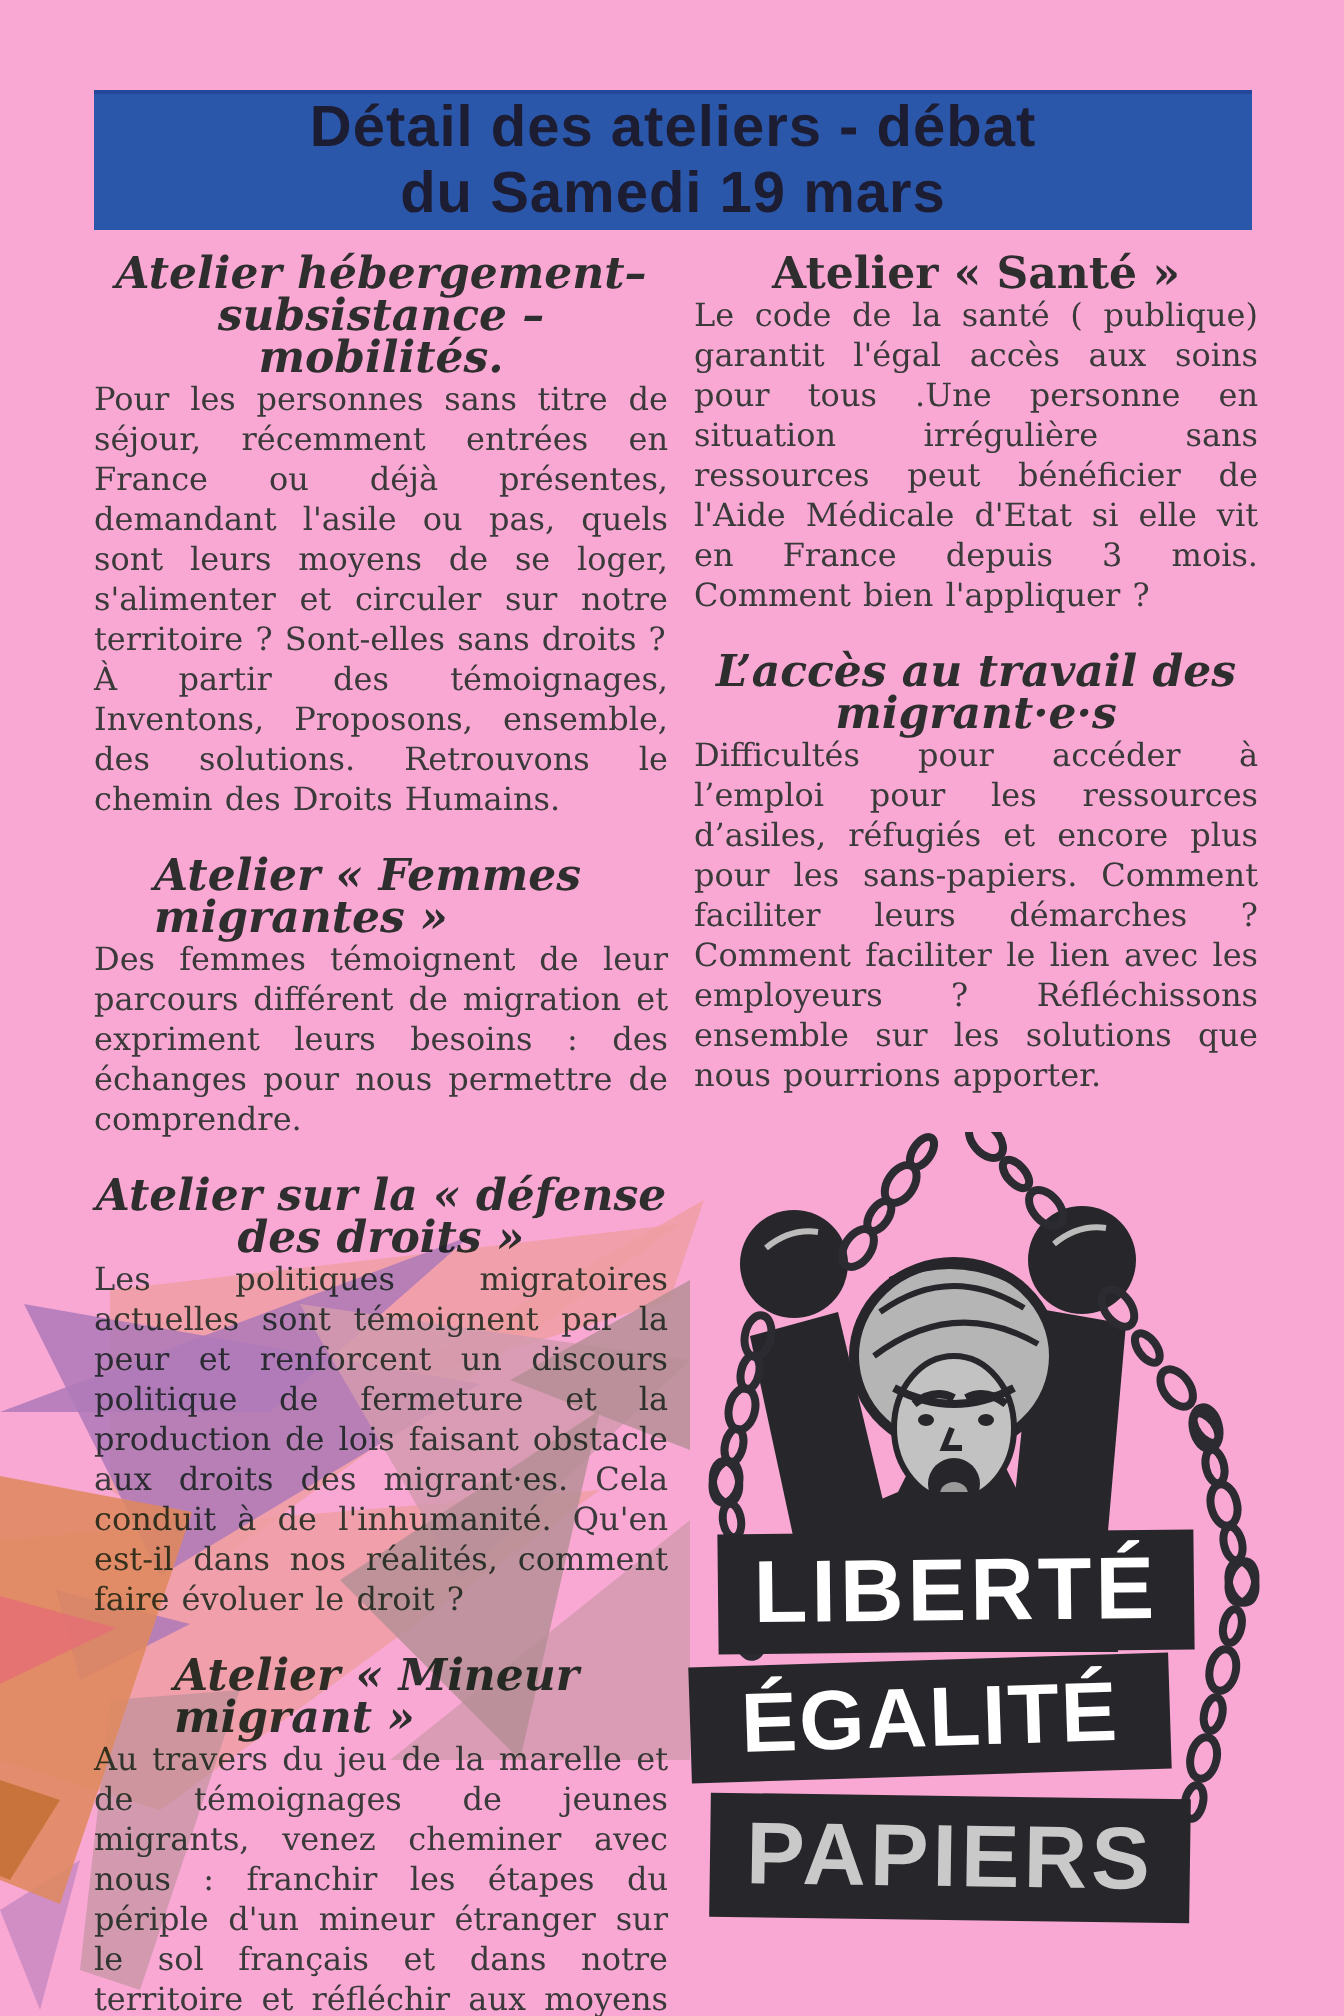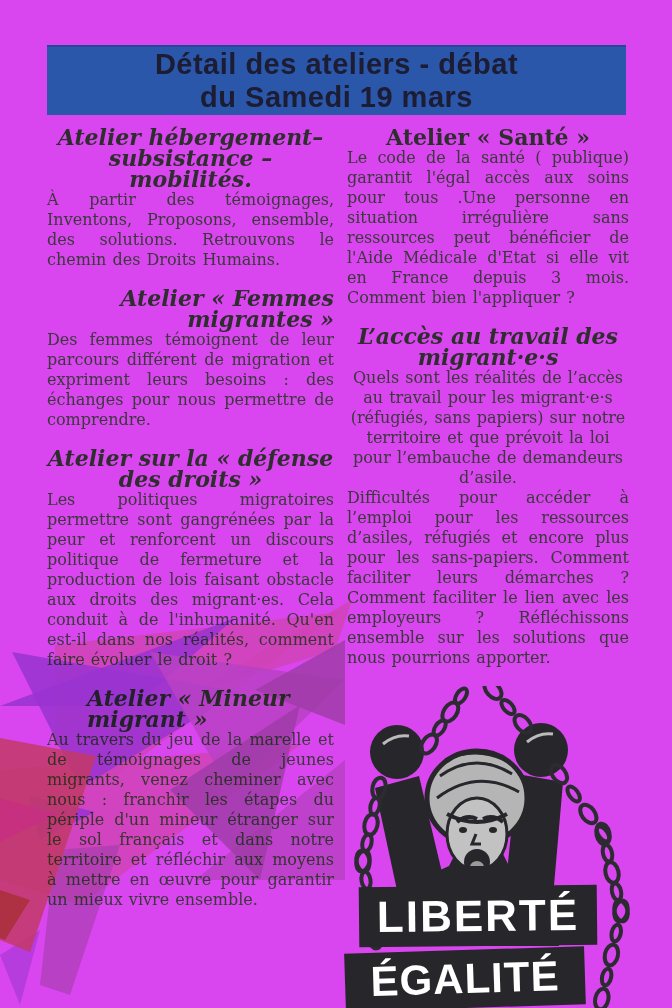--- a/index.html
+++ b/index.html
@@ -1,16 +1,16 @@
 <!DOCTYPE html>
 <html lang="fr" style="--banner_blue: #2b57ab; --banner_text: #1c1c33; --body_text: #3a3a3a; --poster_ink: #26262b; --decor_yellow_pale: #f6f0c4; --decor_gold: #e5cf6f; --decor_lavender: #b4b8df; --decor_green: #bcd8b5; --decor_salmon: #eba88b;"><head>
 <meta charset="utf-8">
 <style>
   html,body{margin:0;padding:0;background:#fff;}
-  .page{position:relative;width:672px;height:1008px;background:#d946ef;overflow:hidden;
+  .page{position:relative;width:672px;height:1008px;background:#f9a8d4;overflow:hidden;
         font-family:"DejaVu Serif","Liberation Serif",serif;color:var(--body_text,#3a3a3a);}
   
   .banner{position:absolute;left:47px;top:45px;width:579px;height:70px;
           background:var(--banner_blue,#2b57ab);border-top:2px solid #24479a;
           display:flex;align-items:center;justify-content:center;box-sizing:border-box;}
   .banner .title{font-family:"Liberation Sans","DejaVu Sans",sans-serif;font-weight:700;
           font-size:29px;line-height:33px;text-align:center;color:var(--banner_text,#1c1c33);
           letter-spacing:.5px;}
   
   .columns{position:absolute;left:47px;top:127px;width:582px;display:flex;gap:13px;}
@@ -45,44 +45,44 @@
     <div class="title">
       <span>Détail des ateliers - débat</span><br>
       <span>du Samedi 19 mars</span>
     </div>
   </header>
 
   <main class="columns">
     <section class="col left" id="left-col">
         <div class="section">
           <h2 style="text-align: center;">Atelier hébergement– subsistance – mobilités.</h2>
+          <p><span>Pour les personnes sans titre de séjour, récemment entrées en France ou déjà présentes, demandant l'asile ou pas, quels sont leurs moyens de se loger, s'alimenter et circuler sur notre territoire ? Sont-elles sans droits ?</span></p>
           <p><span>À partir des témoignages, Inventons, Proposons, ensemble, des solutions. Retrouvons le chemin des Droits Humains.</span></p>
         </div>
         <div class="section">
-          <h2 style="text-align: right;">Atelier « Femmes migrantes »</h2>
+          <h2 style="text-align: left; margin-left: 30px;">Atelier « Femmes migrantes »</h2>
           <p><span>Des femmes témoignent de leur parcours différent de migration et expriment leurs besoins : des échanges pour nous permettre de comprendre.</span></p>
         </div>
         <div class="section">
           <h2 style="text-align: center;">Atelier sur la « défense des droits »</h2>
-          <p><span>Les politiques migratoires permettre sont gangrénées par la peur et renforcent un discours politique de fermeture et la production de lois faisant obstacle aux droits des migrant·es. Cela conduit à de l'inhumanité. Qu'en est-il dans nos réalités, comment faire évoluer le droit ?</span></p>
+          <p><span>Les politiques migratoires actuelles sont témoignent par la peur et renforcent un discours politique de fermeture et la production de lois faisant obstacle aux droits des migrant·es. Cela conduit à de l'inhumanité. Qu'en est-il dans nos réalités, comment faire évoluer le droit ?</span></p>
         </div>
         <div class="section">
           <h2 style="text-align: left; margin-left: 40px;">Atelier « Mineur migrant »</h2>
           <p><span>Au travers du jeu de la marelle et de témoignages de jeunes migrants, venez cheminer avec nous : franchir les étapes du périple d'un mineur étranger sur le sol français et dans notre territoire et réfléchir aux moyens à mettre en œuvre pour garantir un mieux vivre ensemble.</span></p>
         </div>
       </section>
     <section class="col right">
       <div id="right-col">
           <div class="section">
             <h2 class="upright" style="text-align: center;">Atelier « Santé »</h2>
             <p><span>Le code de la santé ( publique) garantit l'égal accès aux soins pour tous .Une personne en situation irrégulière sans ressources peut bénéficier de l'Aide Médicale d'Etat si elle vit en France depuis 3 mois. Comment bien l'appliquer ?</span></p>
           </div>
           <div class="section">
             <h2 style="text-align: center;">L’accès au travail des migrant·e·s</h2>
-            <p class="center"><span>Quels sont les réalités de l’accès au travail pour les migrant·e·s (réfugiés, sans papiers) sur notre territoire et que prévoit la loi pour l’embauche de demandeurs d’asile.</span></p>
             <p><span>Difficultés pour accéder à l’emploi pour les ressources d’asiles, réfugiés et encore plus pour les sans-papiers. Comment faciliter leurs démarches ? Comment faciliter le lien avec les employeurs ? Réfléchissons ensemble sur les solutions que nous pourrions apporter.</span></p>
           </div>
         </div>
 
       <figure class="poster">
         <svg width="330" height="402" viewBox="0 0 330 402">
           <g stroke="none" fill="#26262b">
 
             <polygon points="58,232 106,224 74,90 30,102"></polygon>
             <polygon points="158,226 206,234 218,96 172,88"></polygon>

